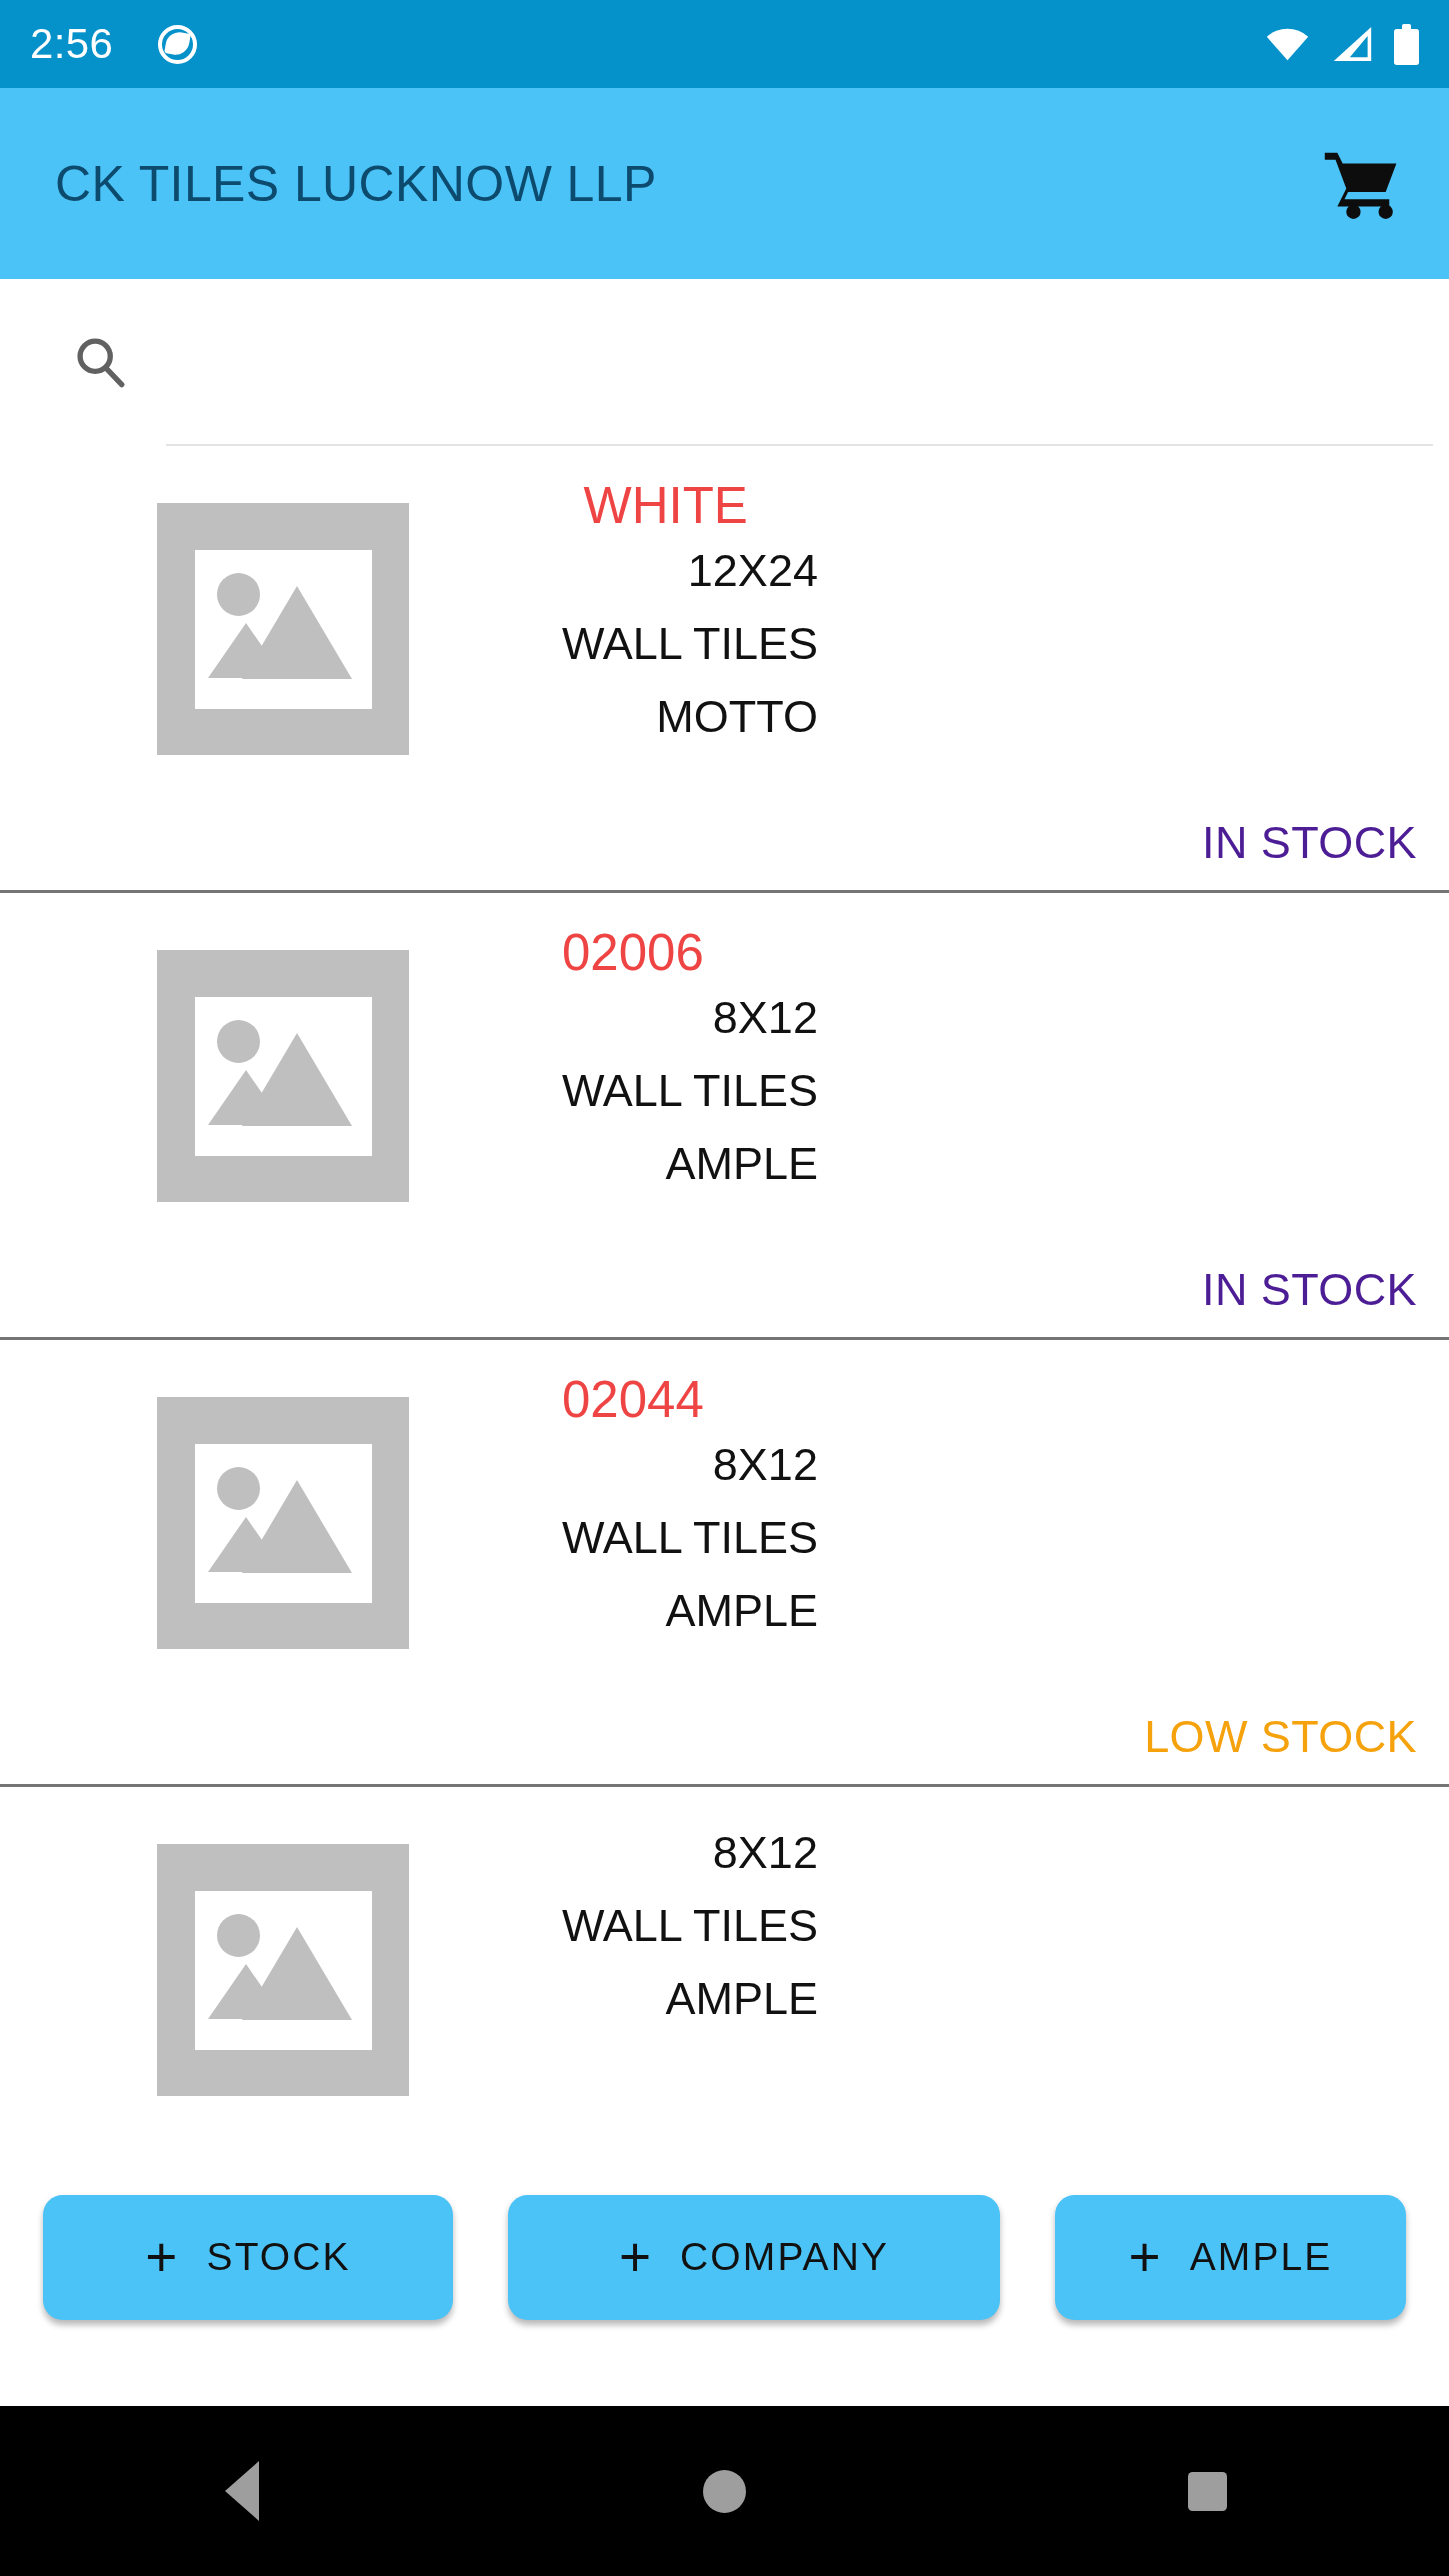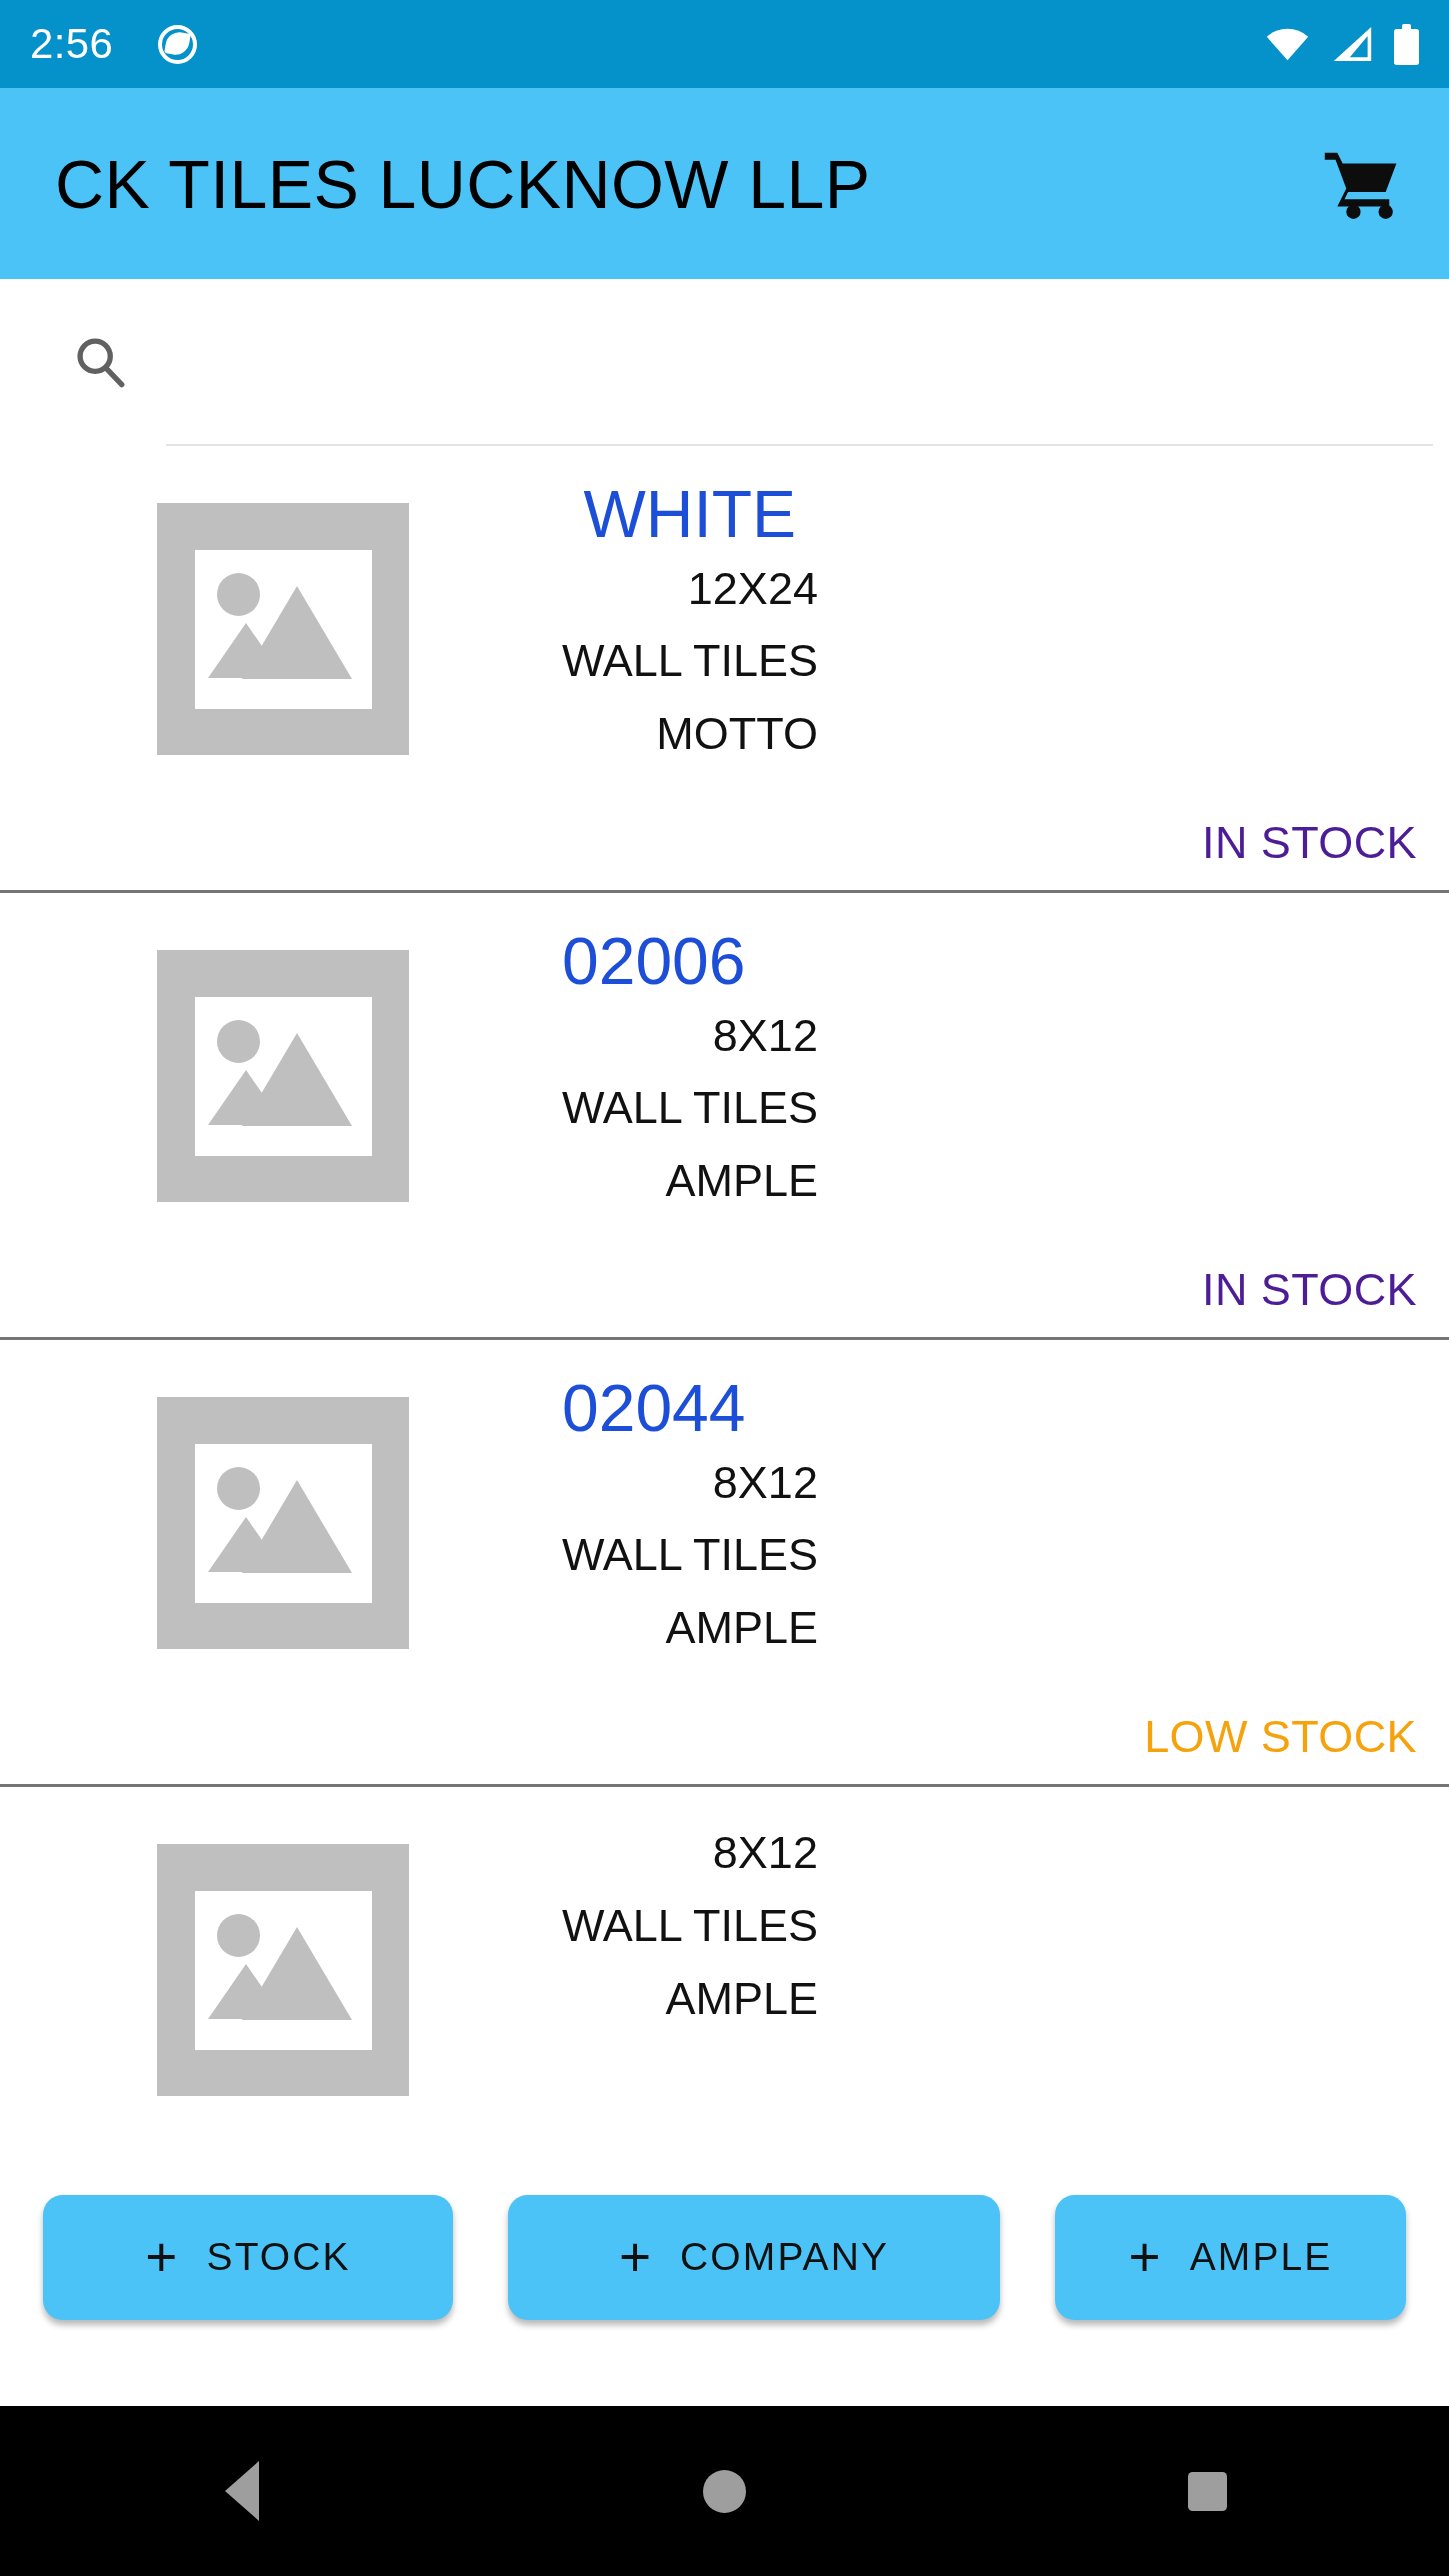--- a/index.html
+++ b/index.html
@@ -38,21 +38,21 @@
   .ico-battery .nub { position:absolute; left:8px; top:0; width:9px; height:7.2px; background:#fff; border-radius:1.8px 1.8px 0 0; }
 
   
   .appbar {
     position:absolute; top:88px; left:0; width:1449px; height:191px;
     background:#4cc3f7;
     display:flex; align-items:center; justify-content:space-between;
     padding:0 39px 0 55px;
   }
   .appbar-title {
-    color:#000000; font-size:68px; font-weight:400; letter-spacing:0.4px;
+    color:#0c4a6e; font-size:50px; font-weight:400; letter-spacing:0.4px;
     white-space:nowrap;
   }
   .cart-btn { width:98px; height:98px; display:flex; align-items:center; justify-content:center; }
 
   
   .searchbar {
     position:absolute; top:279px; left:0; width:1449px; height:166px;
     background:#ffffff; display:flex; align-items:center;
   }
   .search-icon { margin-left:73px; width:55px; height:55px; }
@@ -98,21 +98,21 @@
     border-left:38px solid transparent; border-right:38px solid transparent;
     border-bottom:55px solid #bfbfbf;
   }
   .thumb .peak-b {
     position:absolute; left:47px; top:36px; width:0; height:0;
     border-left:55px solid transparent; border-right:55px solid transparent;
     border-bottom:93px solid #bfbfbf;
   }
 
   .info { position:absolute; left:562px; top:30px; }
-  .p-name { font-size:66px; color:#1d4ed8; line-height:1.16; }
+  .p-name { font-size:51px; color:#ef4444; line-height:1.16; }
   .p-name.indent { padding-left:21.5px; }
   .p-meta { font-size:45px; color:#111; line-height:1.62;text-align:right; }
 
   .stock {
     position:absolute; right:32px; bottom:21.5px;
     font-size:45px; letter-spacing:0.4px;
   }
   .stock.in { color:#4c1d95; }
   .stock.low { color:#f5a20c; }
 

